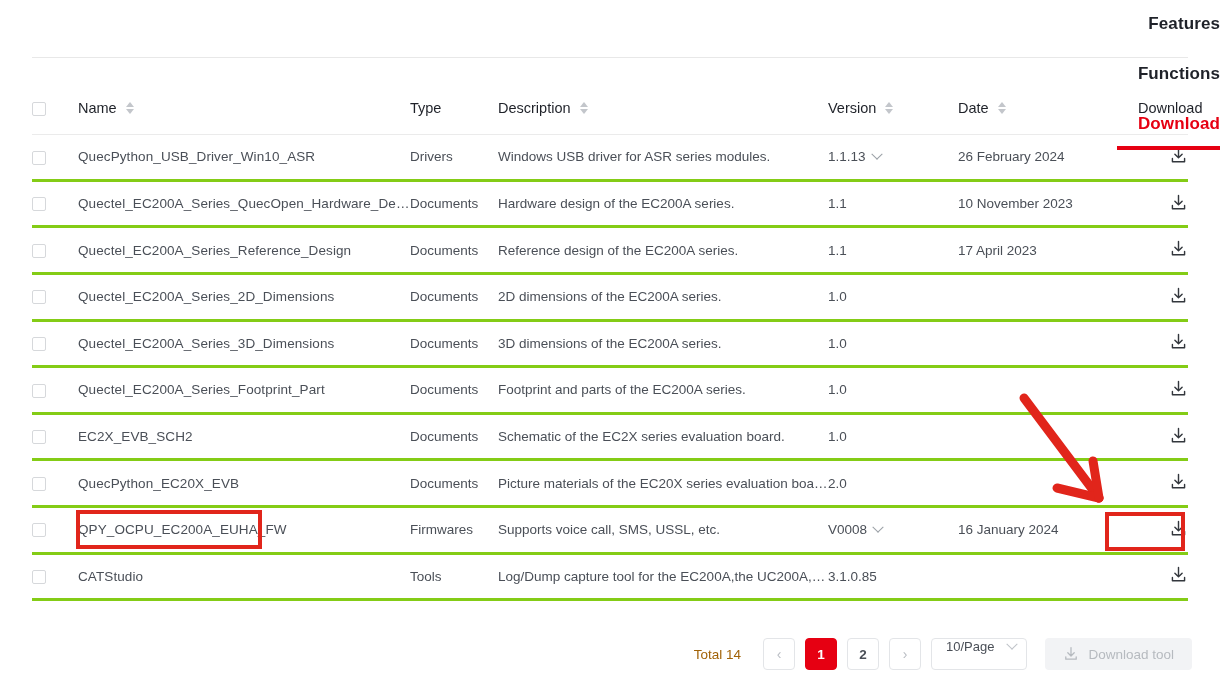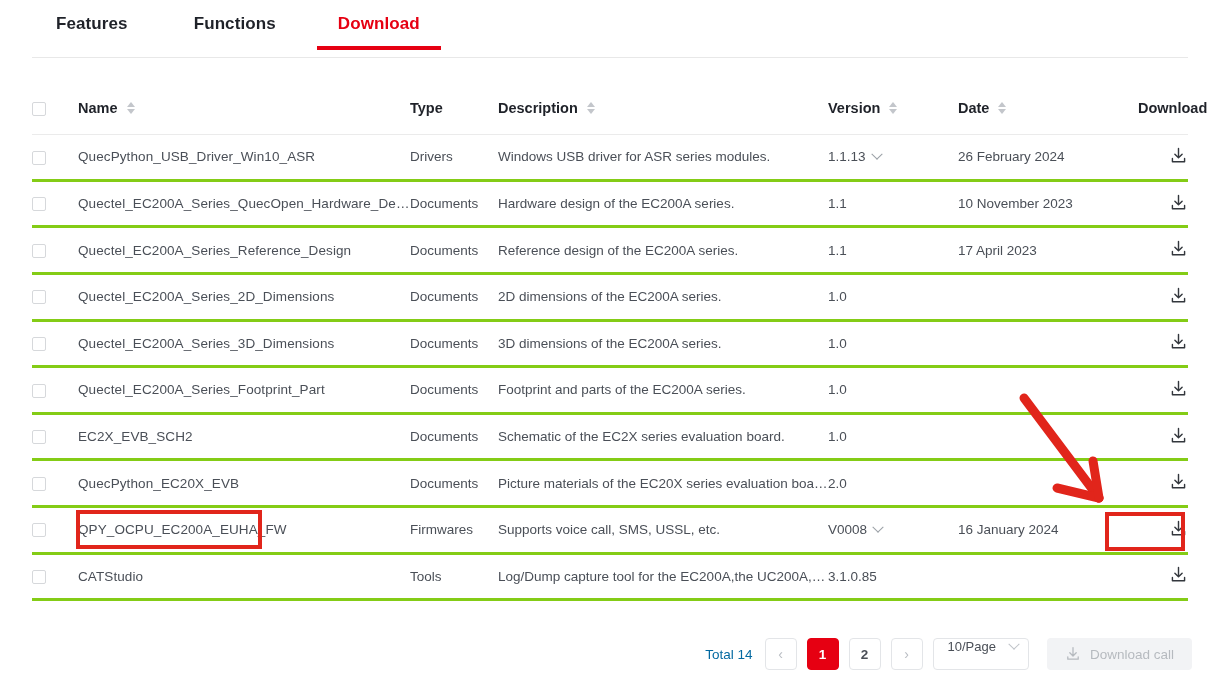--- a/index.html
+++ b/index.html
@@ -22,20 +22,21 @@
   .tabbar {
     position: relative;
     height: 62px;
     padding: 0 0 0 32px;
     box-sizing: border-box;
   }
   .tabs {
     display: flex;
     align-items: flex-end;
     height: 50px;
+    flex-direction: column;
   }
   .tab {
     font-size: 17px;
     font-weight: bold;
     color: #1f2229;
     padding: 0 0 16px 0;
     margin: 14px 0 0 0;
     cursor: pointer;
     position: relative;
     letter-spacing: .1px;
@@ -72,21 +73,21 @@
     border-collapse: collapse;
     table-layout: fixed;
   }
   th, td {
     text-align: left;
     vertical-align: middle;
     padding: 0;
   }
   thead th {
     font-size: 14.5px;
-    font-weight: bold;
+    font-weight: normal;
     color: #1f2229;
     padding-bottom: 18px;
     white-space: nowrap;
   }
   thead tr { border-bottom: 1px solid #ebebeb; }
   tbody tr { border-bottom: 3px solid #84cc16; }
   tbody td {
     height: 43.6px;
     font-size: 13.5px;
     color: #4a4f57;
@@ -174,22 +175,22 @@
   .footer {
     position: absolute;
     right: 28px;
     bottom: 14px;
     display: flex;
     align-items: center;
     gap: 10px;
   }
   .total {
     font-size: 13.5px;
-    color: #0369a1;
-    margin-right: 2px;
+    color: #a16207;
+    margin-right: 12px;
   }
   .pg {
     min-width: 32px;
     height: 32px;
     border: 1px solid #e3e5e8;
     border-radius: 4px;
     background: #fff;
     display: inline-flex;
     align-items: center;
     justify-content: center;
@@ -470,15 +471,15 @@
   <span class="pg arrow">›</span>
   <span class="pagesize">
     <span>10/Page</span>
     <span class="chev2"></span>
   </span>
   <button class="dl-docs" disabled="">
     <svg width="16" height="16" viewBox="0 0 20 20">
       <path d="M10 2 L10 12 M6 8.5 L10 12.5 L14 8.5" stroke="#b6babf" stroke-width="1.6" fill="none" stroke-linecap="round" stroke-linejoin="round"></path>
       <path d="M3.5 13.5 L3.5 16.5 L16.5 16.5 L16.5 13.5" stroke="#b6babf" stroke-width="1.6" fill="none" stroke-linecap="round" stroke-linejoin="round"></path>
     </svg>
-    <span>Download call</span>
+    <span>Download tool</span>
   </button>
 </div>
 
 </body></html>

